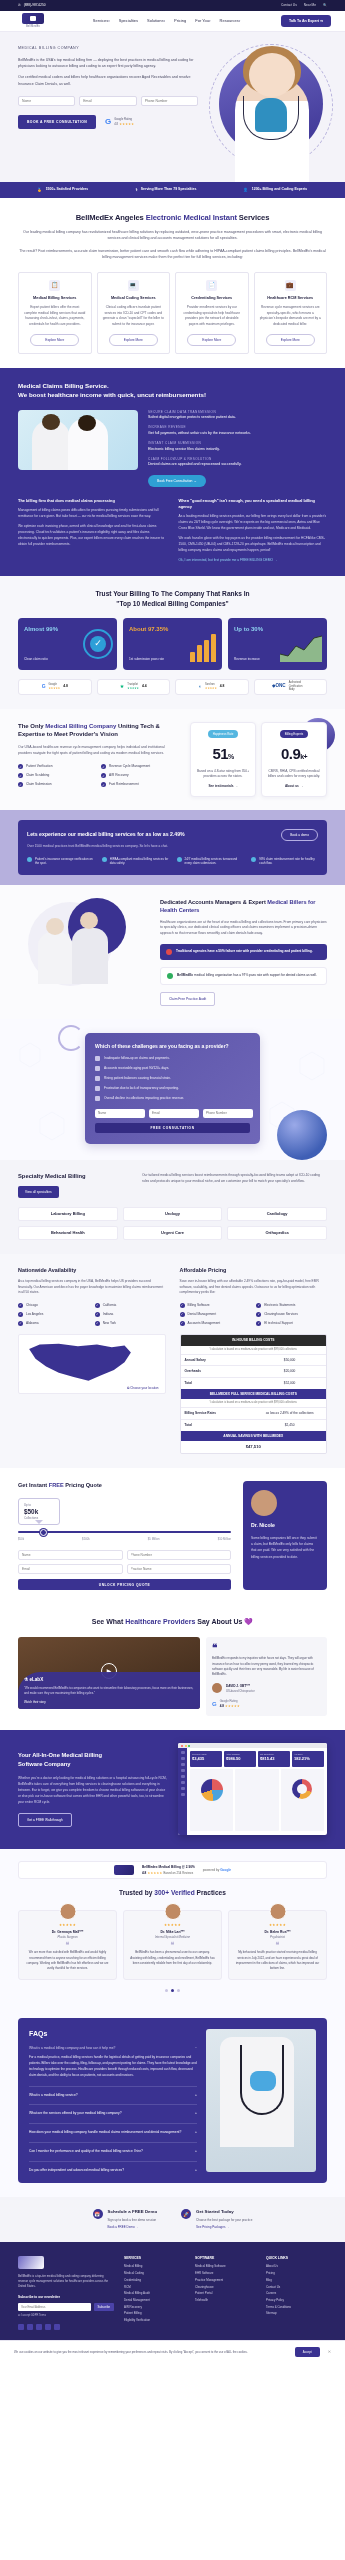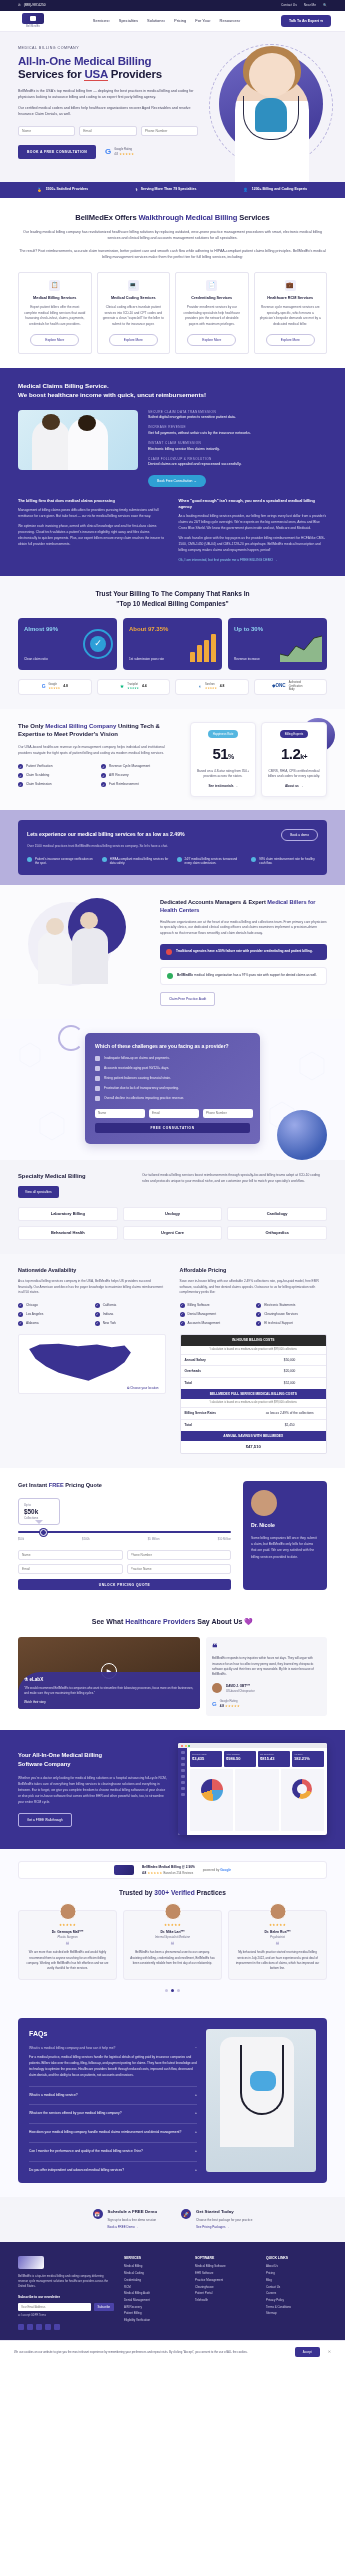--- a/index.html
+++ b/index.html
@@ -517,24 +517,20 @@
       <div class="hero-ring"></div>
       <div class="hero-circle"></div>
       <div class="doc-body"></div>
       <div class="doc-hair"></div>
       <div class="doc-face"></div>
       <div class="doc-scrub"></div>
       <div class="stetho"></div>
     </div>
     <div class="hero-inner">
       <div class="eyebrow">MEDICAL BILLING COMPANY</div>
-      <div class="hero-h1">
-        <span>All-In-One Medical Billing</span>
-        <span class="l2"><span>Services for </span><span class="usa">USA</span><span> Providers</span></span>
-      </div>
       <div class="hero-p">BellMedEx is the USA's top medical billing firm — deploying the best practices in medical billing and coding for physicians looking to outsource billing and coding to an expert first party billing agency.</div>
       <div class="hero-p second">Our certified medical coders and billers help healthcare organizations recover Aged Receivables and resolve Insurance Claim Denials, as well.</div>
       <div class="hero-form">
         <input placeholder="Name" style="">
         <input placeholder="Email" style="">
         <input placeholder="Phone Number" style="">
       </div>
       <div class="hero-cta-row">
         <button class="btn-consult">BOOK A FREE CONSULTATION</button>
         <div class="g-rating">
@@ -559,21 +555,21 @@
       <span>Serving More Than 79 Specialties</span>
     </div>
     <div class="strip-item">
       <span class="ic">👤</span>
       <span>1200+ Billing and Coding Experts</span>
     </div>
   </div>
 
   <div class="sec">
     <div class="sec-h2">
-      <span>BellMedEx Offers </span><span class="hl">Walkthrough Medical Billing</span><span> Services</span>
+      <span>BellMedEx Angeles </span><span class="hl">Electronic Medical Instant</span><span> Services</span>
     </div>
     <div class="sec-p">Our leading medical billing company has revolutionized healthcare billing solutions by replacing outdated, error-prone practice management procedures with smart, electronic medical billing services and clinical billing and accounts management solutions for all specialties.</div>
     <div class="sec-p">The result? Fast reimbursements, accurate claim transmission, better patient care and smooth cash flow while adhering to HIPAA-compliant patient claims billing principles. BellMedEx's medical billing management services make them the perfect ten for full billing services, including:</div>
     <div class="cards4">
       <div class="card">
         <div class="card-ic">📋</div>
         <div class="card-t">Medical Billing Services</div>
         <div class="card-d">Expert patient billers offer the most complete medical billing services that avoid harassing check-in/out, claims, payments, credentials for health care providers.</div>
         <button class="card-btn">Explore More</button>
       </div>
@@ -746,21 +742,21 @@
     <div class="tech-right">
       <div class="blob"></div>
       <div class="stat-card">
         <span class="pill blue">Happiness Rate</span>
         <div class="big-num"><span>51</span><small>%</small></div>
         <div class="stat-d">Based on a 4.8-star rating from 350+ providers across the states.</div>
         <div class="stat-l">See testimonials →</div>
       </div>
       <div class="stat-card">
         <span class="pill purple">Billing Experts</span>
-        <div class="big-num"><span>1.2</span><small>k+</small></div>
+        <div class="big-num"><span>0.9</span><small>k+</small></div>
         <div class="stat-d">CMRS, RHIA, CPB certified medical billers and coders for every specialty.</div>
         <div class="stat-l">About us →</div>
       </div>
     </div>
   </div>
 
   <div class="bandwrap">
     <div class="band">
       <div class="band-top">
         <h3>Lets experience our medical billing services for as low as 2.49%</h3>

